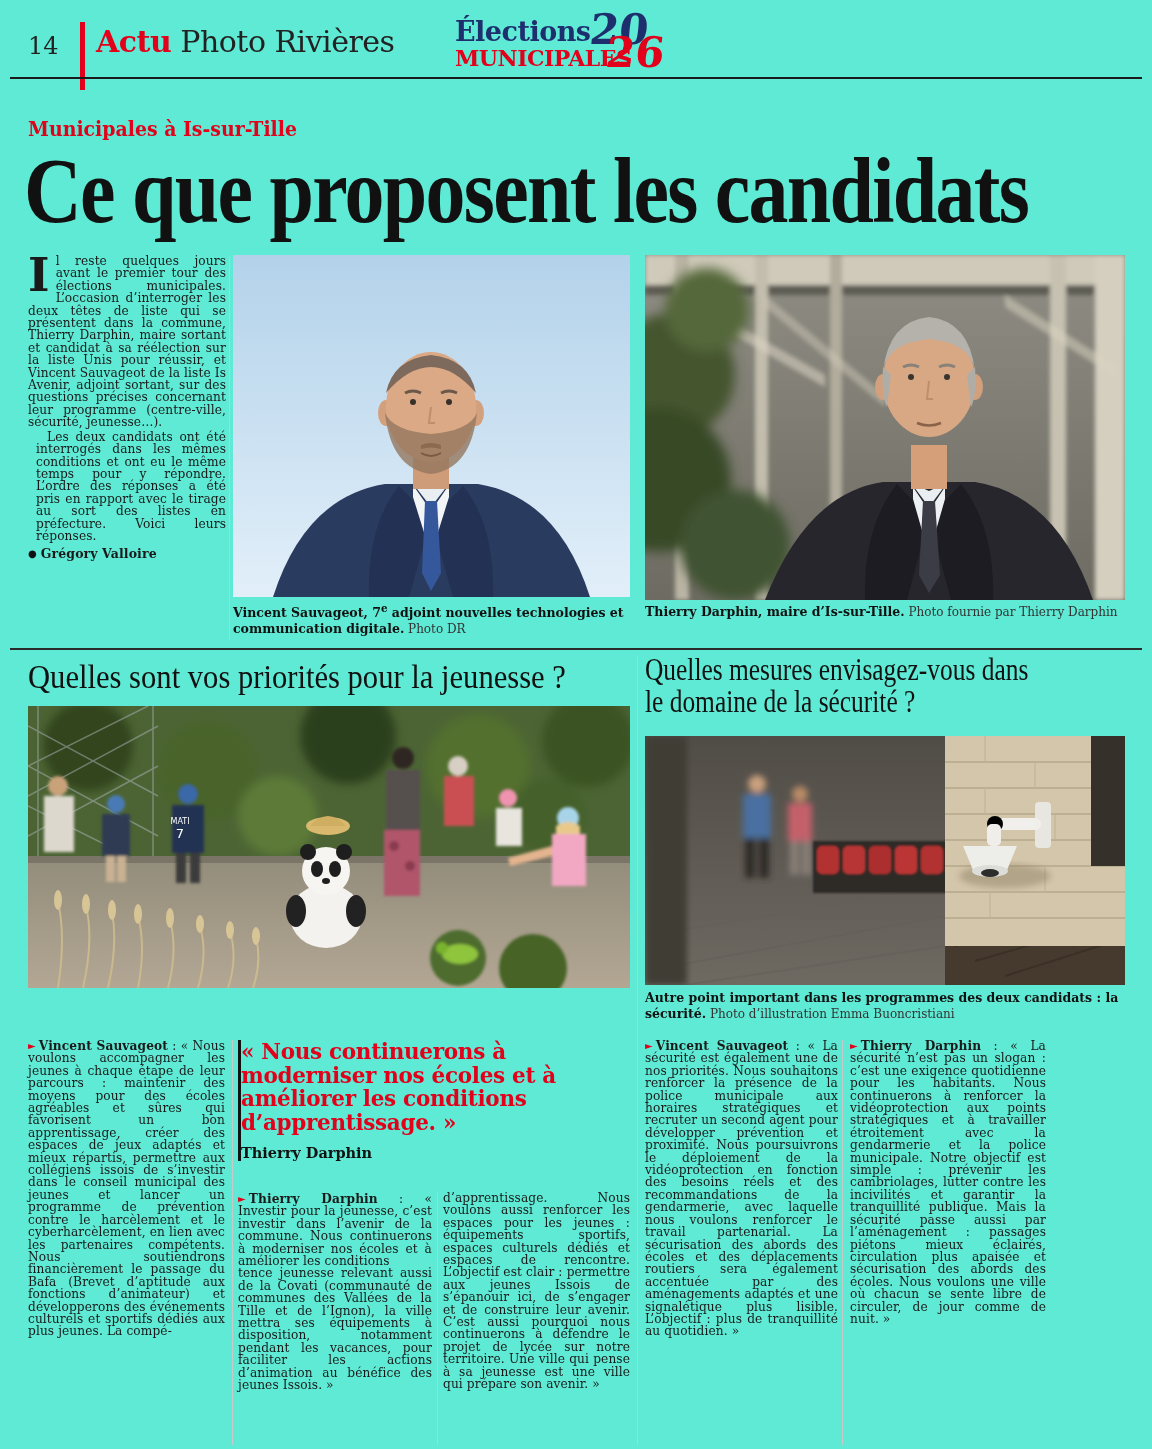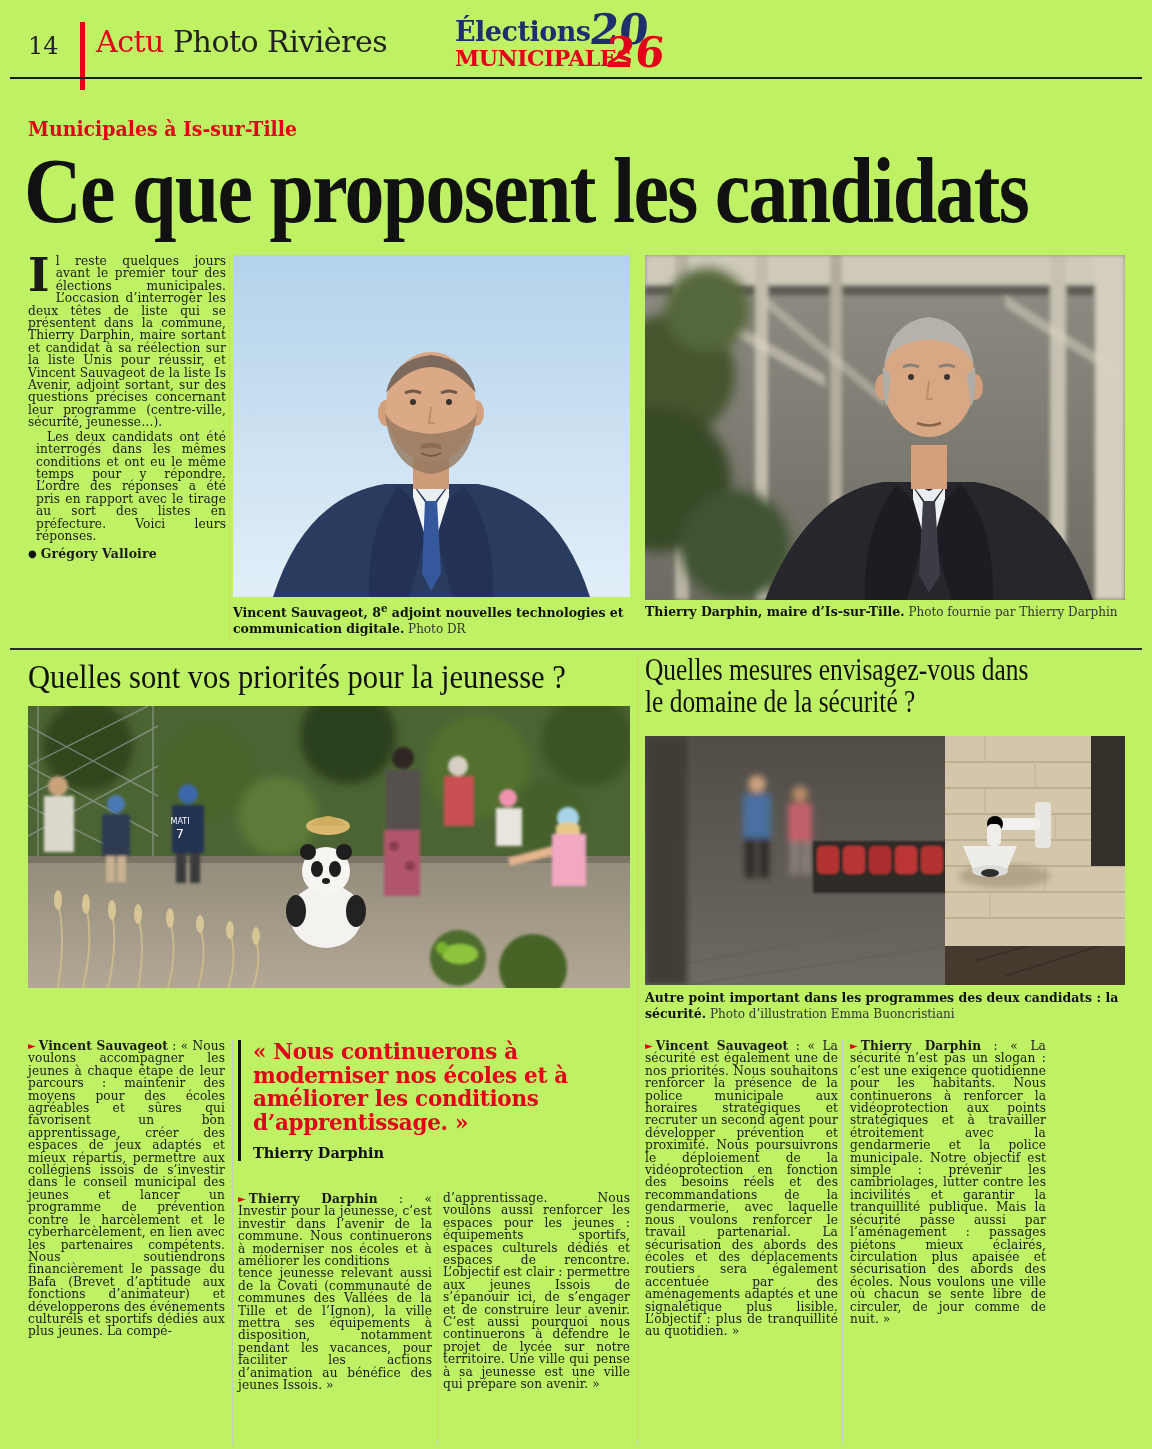--- a/index.html
+++ b/index.html
@@ -1,23 +1,23 @@
 <!DOCTYPE html>
 <html><head>
 <meta charset="utf-8">
 <style>
   html,body{margin:0;padding:0;background:#e8e8e6;}
-  #page{position:relative;width:1152px;height:1449px;background:#bef264;margin:0 auto;
+  #page{position:relative;width:1152px;height:1449px;background:#5eead4;margin:0 auto;
         font-family:"DejaVu Serif",serif;color:#1a1a1a;overflow:hidden;}
   .abs{position:absolute;}
   
   .pagenum{font-size:24px;color:#222;}
   .redbar{width:5px;background:#e2001a;}
   .section-title{font-size:30px;letter-spacing:-0.5px;white-space:nowrap;}
-  .section-title .actu{color:#e2001a;font-weight:normal;}
+  .section-title .actu{color:#e2001a;font-weight:bold;}
   .section-title .edition{color:#222;font-weight:normal;}
   .toprule{height:2px;background:#1a1a1a;}
   .logo{line-height:1;}
   .logo .l1{color:#1e2f6e;font-weight:bold;font-size:27px;letter-spacing:-0.5px;}
   .logo .l2{color:#e2001a;font-weight:bold;font-size:22px;letter-spacing:-0.5px;margin-top:2px;}
   .logo-year{font-weight:bold;font-size:42px;line-height:0.78;}
   .logo-year .y1{color:#1e2f6e;display:block;transform:skewX(-6deg);}
   .logo-year .y2{color:#e2001a;display:block;margin-left:16px;margin-top:-10px;transform:skewX(-6deg);}
   
   .kicker{color:#e2001a;font-weight:bold;font-size:21px;transform:scaleX(.9);transform-origin:left;white-space:nowrap;}
@@ -37,21 +37,21 @@
   .rule{background:#2a2a2a;height:1.5px;}
   .hairline-v{width:1px;background:#c9c9c9;}
   
   .question{font-family:"Liberation Serif",serif;color:#111;white-space:nowrap;transform-origin:left;}
   .q-left{font-size:34px;transform:scaleX(.9);}
   .q-right{font-size:31px;line-height:1.02;transform:scaleX(.82);}
   
   .answer{font-size:12.2px;line-height:12.4px;text-align:justify;letter-spacing:.1px;}
   .answer .arrow{color:#e2001a;font-size:10px;vertical-align:1px;margin-right:3px;}
   .answer b{font-weight:bold;}
-  .pullquote{border-left:3px solid #111;padding-left:12px;}
+  .pullquote{border-left:3px solid #111;}
   .pullquote .pq-text{color:#e2001a;font-weight:bold;font-size:21.5px;line-height:23.5px;letter-spacing:-0.3px;}
   .pullquote .pq-author{color:#111;font-weight:bold;font-size:14.5px;margin-top:10px;}
 </style>
 </head>
 <body>
 
 <div id="page">
 
   <div class="abs pagenum" style="left:28px;top:32px;">14</div>
   <div class="abs redbar" style="left:80px;top:22px;height:68px;"></div>
@@ -103,21 +103,21 @@
       <path d="M152 158 Q158 214 198 219 Q238 214 244 158 Q236 176 198 179 Q160 176 152 158 Z" fill="#93775e" opacity="0.8"></path>
       <path d="M188 190 Q198 186 208 190 L208 194 Q198 191 188 194 Z" fill="#8a6a50"></path>
       <circle cx="180" cy="147" r="3" fill="#38302a"></circle>
       <circle cx="216" cy="147" r="3" fill="#38302a"></circle>
       <path d="M172 138 Q180 134 188 138" stroke="#6b584a" stroke-width="3" fill="none"></path>
       <path d="M208 138 Q216 134 224 138" stroke="#6b584a" stroke-width="3" fill="none"></path>
       <path d="M198 152 L196 168 L202 168" stroke="#c08f6a" stroke-width="2" fill="none"></path>
       <path d="M188 198 Q198 204 208 198" stroke="#7a5a45" stroke-width="2" fill="none"></path>
     </svg>
     <div class="caption" style="width:397px;margin-top:4px;">
-      <b><span>Vincent Sauvageot, 8</span><sup>e</sup><span> adjoint nouvelles technologies et communication digitale.</span></b><span class="credit"> Photo DR</span>
+      <b><span>Vincent Sauvageot, 7</span><sup>e</sup><span> adjoint nouvelles technologies et communication digitale.</span></b><span class="credit"> Photo DR</span>
     </div>
   </div>
 
   <div class="abs" style="left:645px;top:255px;">
     <svg class="photo" width="480" height="345" viewBox="0 0 480 345">
       <defs>
         <linearGradient id="perg" x1="0" y1="0" x2="0" y2="1">
           <stop offset="0" stop-color="#8f8d84"></stop>
             <stop offset="1" stop-color="#6e6c62"></stop>
         </linearGradient>

